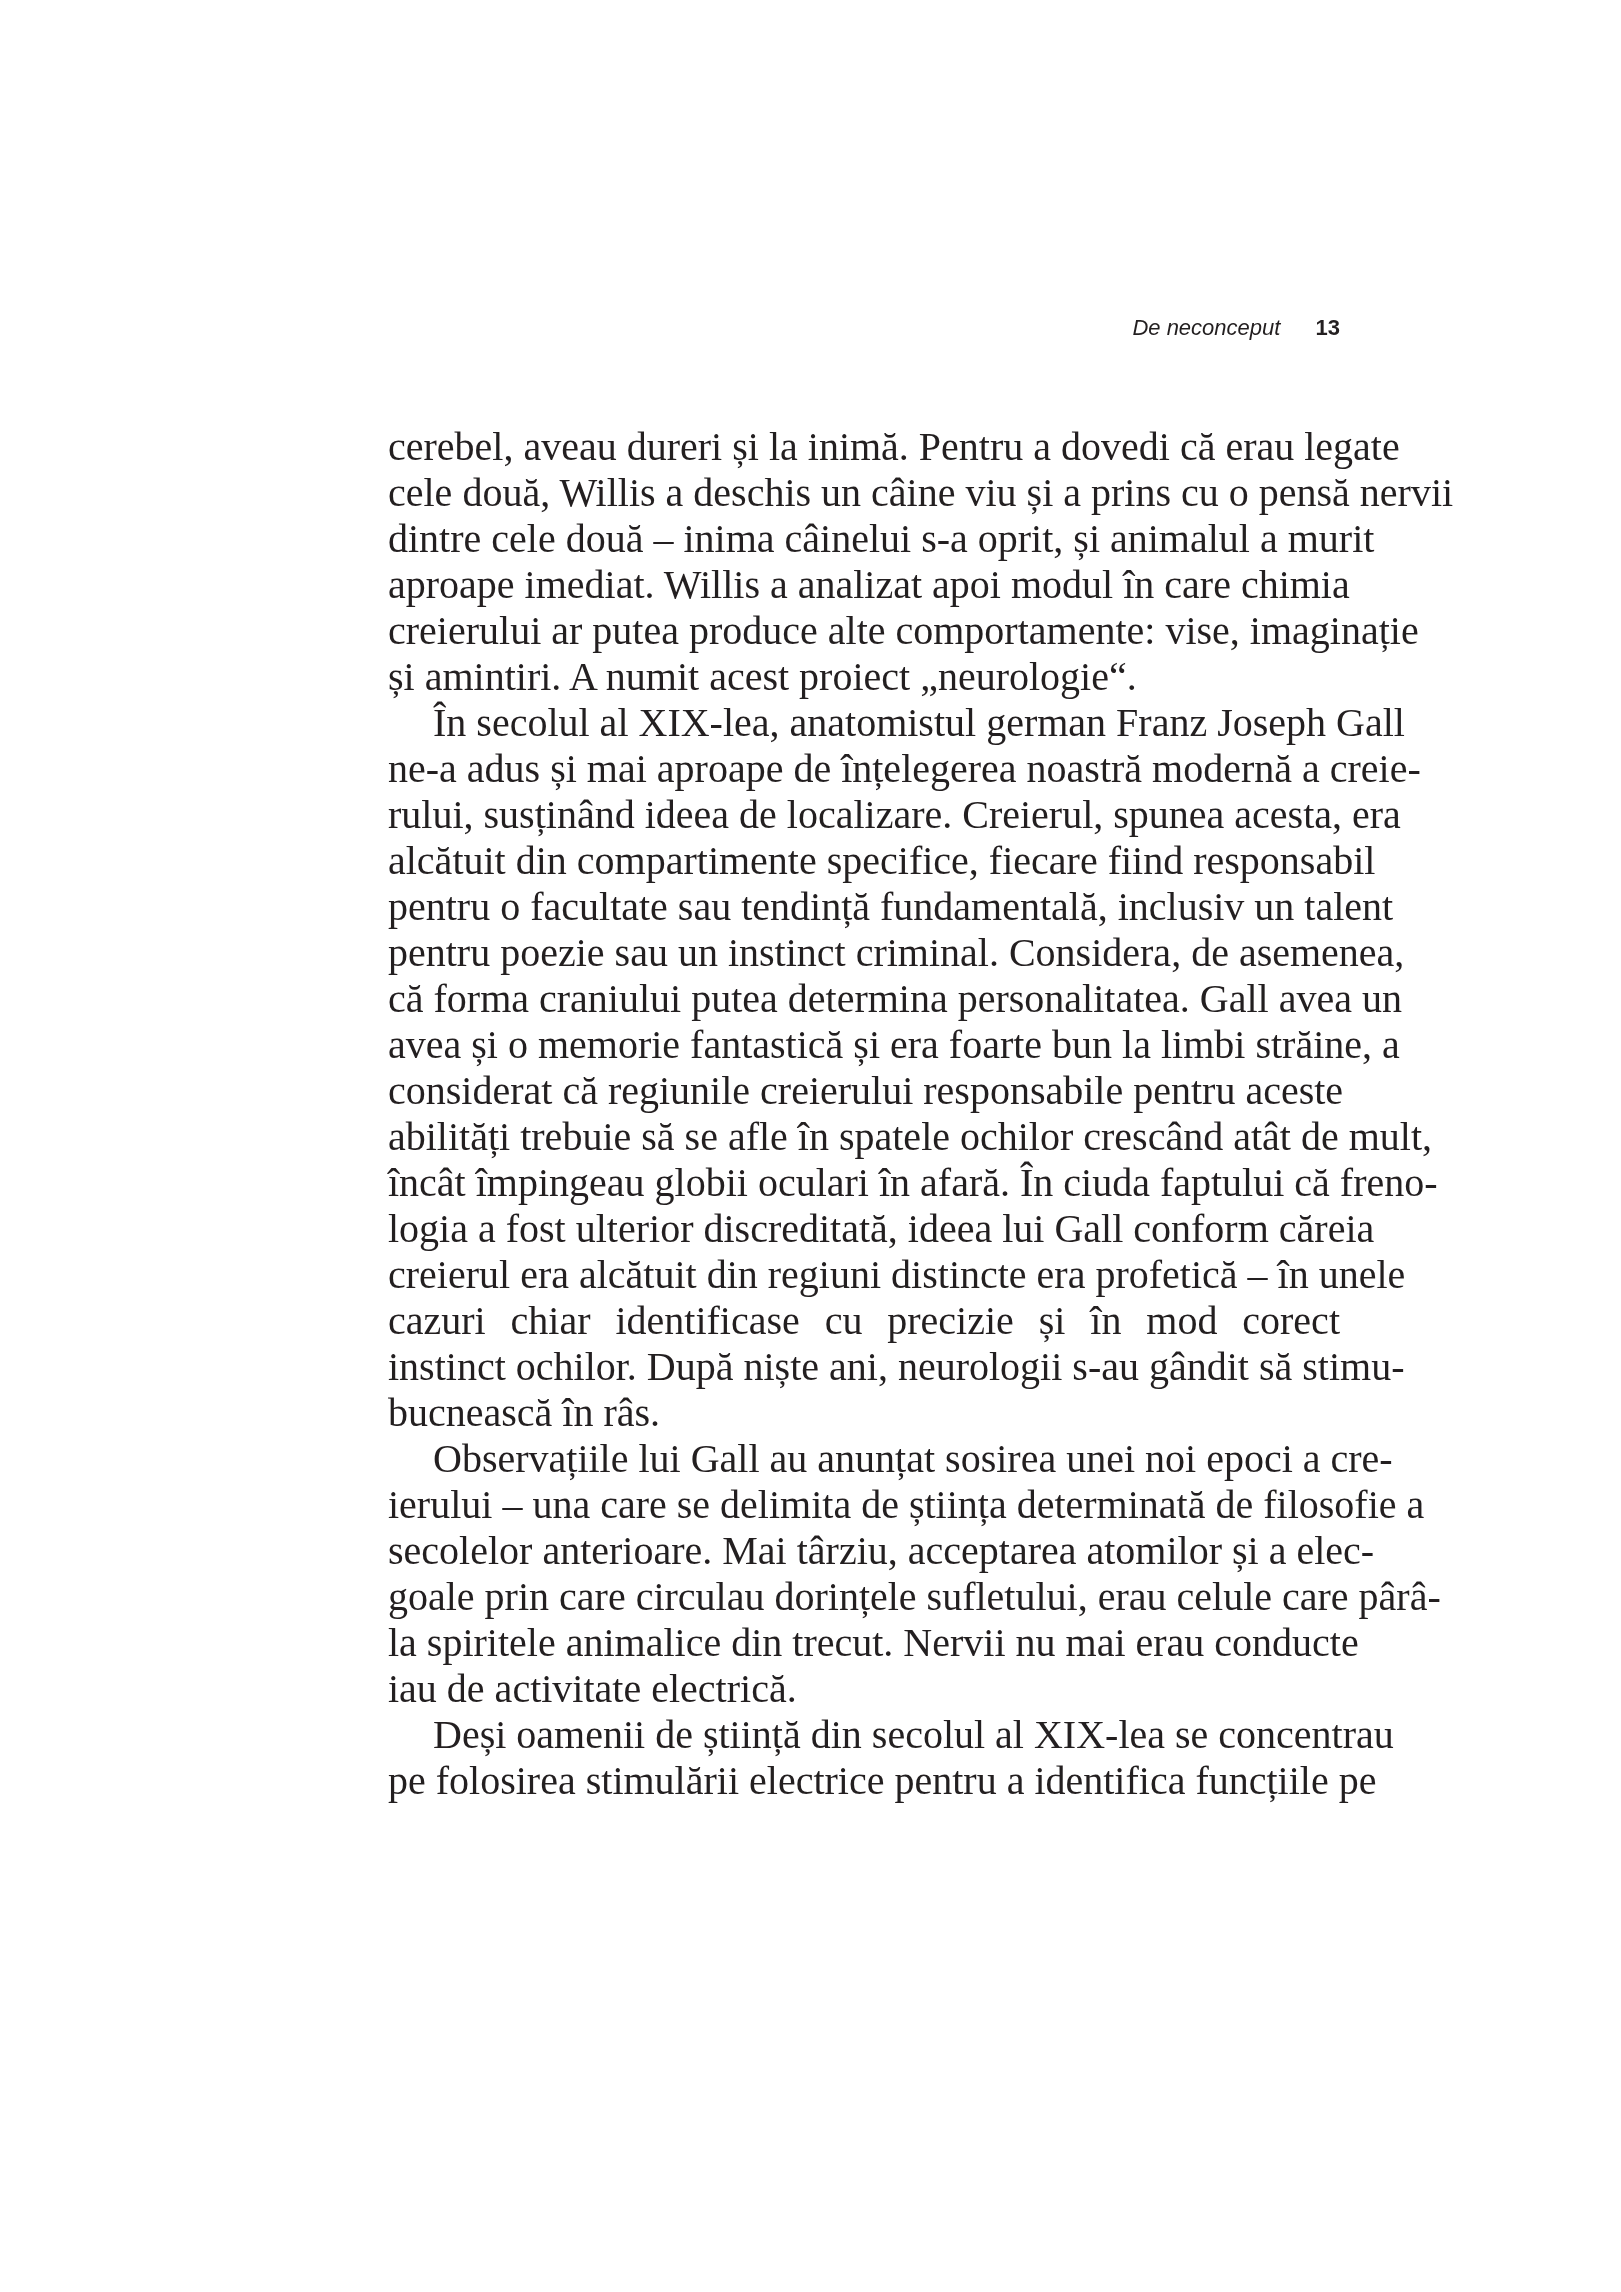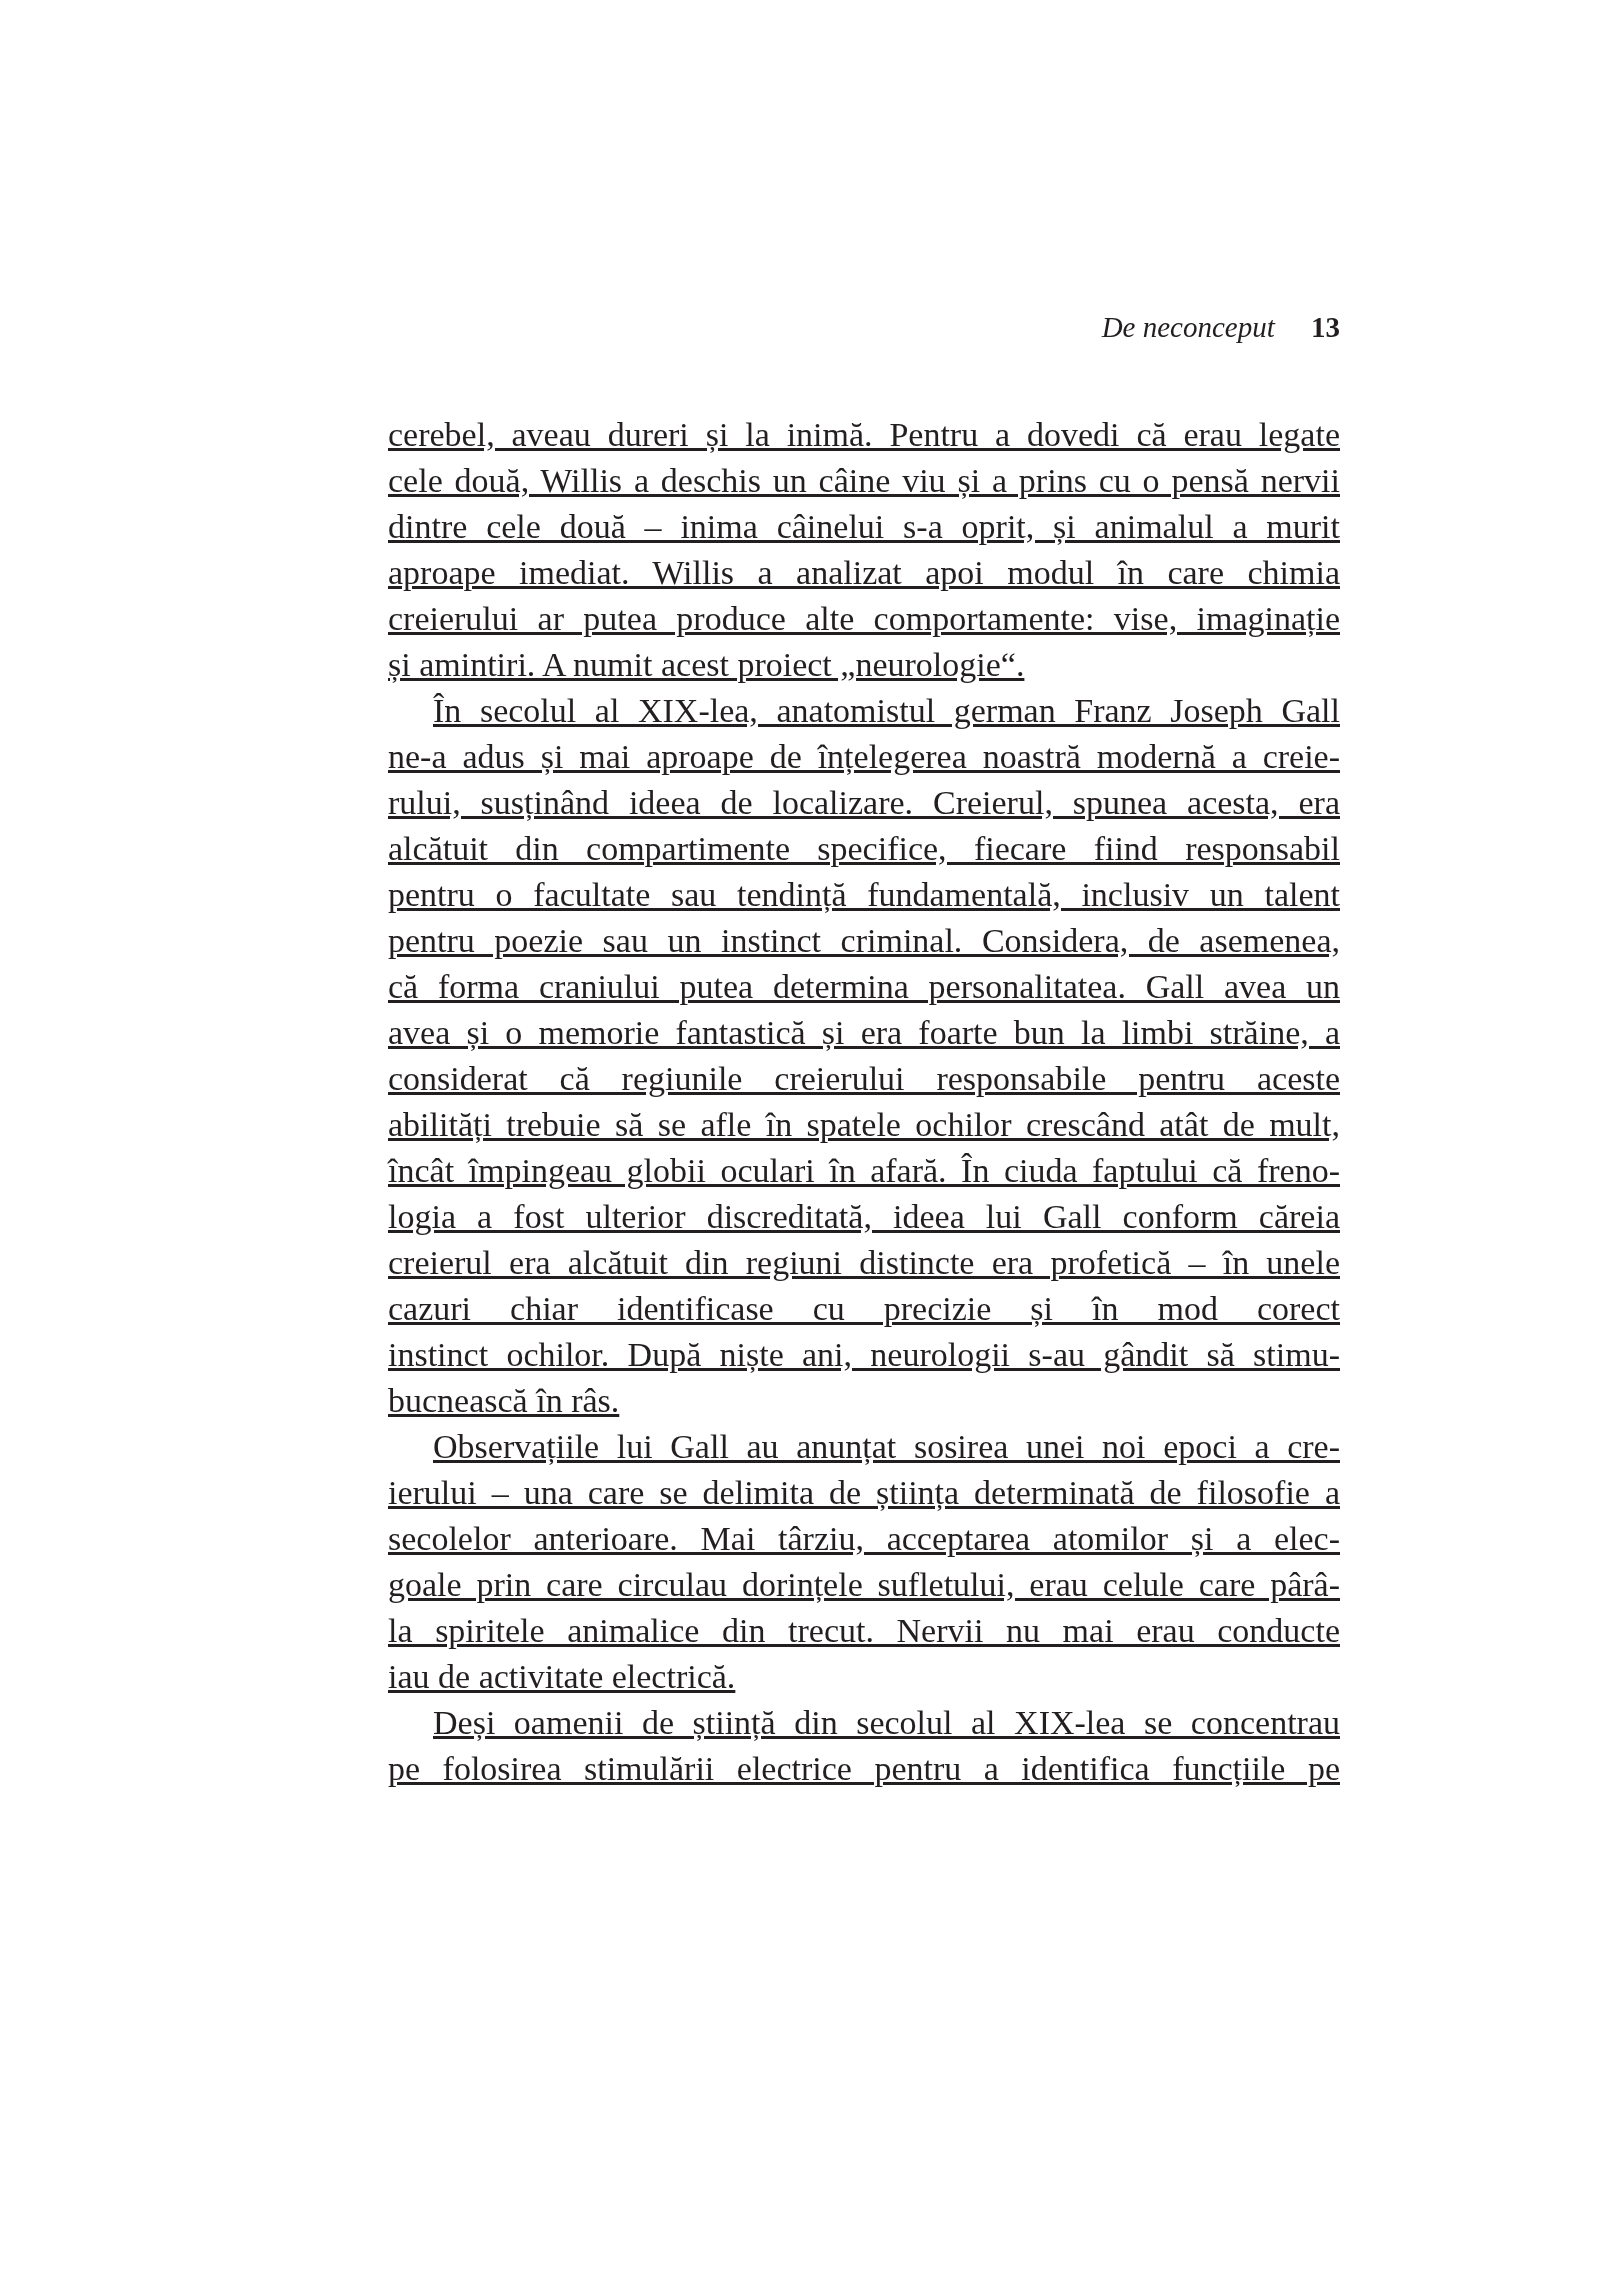--- a/index.html
+++ b/index.html
@@ -13,41 +13,40 @@
     position: relative;
     overflow: hidden;
     color: #231f20;
   }
   .running-head {
     position: absolute;
     top: 306px;
     left: 388px;
     width: 952px;
     text-align: right;
-    font-family: Liberation Serif, serif;
-    font-size: 29px;
+    font-family: Liberation Sans, sans-serif;
+    font-size: 22px;
     line-height: 43px;
     white-space: nowrap;
   }
   .running-title {
     font-style: italic;
     margin-right: 29px;
   }
   .page-number {
     font-weight: bold;
   }
   .text-block {
     position: absolute;
-    top: 412px;
+    top: 424px;
     left: 388px;
     width: 952px;
     font-family: "Liberation Serif", "DejaVu Serif", serif;
-    font-size: 34px;
+    font-size: 40px;
     line-height: 46px;
-    text-decoration: underline;
   }
   .line {
     display: block;
     height: 46px;
     white-space: nowrap;
     text-align: justify;
     text-align-last: justify;
     overflow: visible;
   }
   .line.last {

